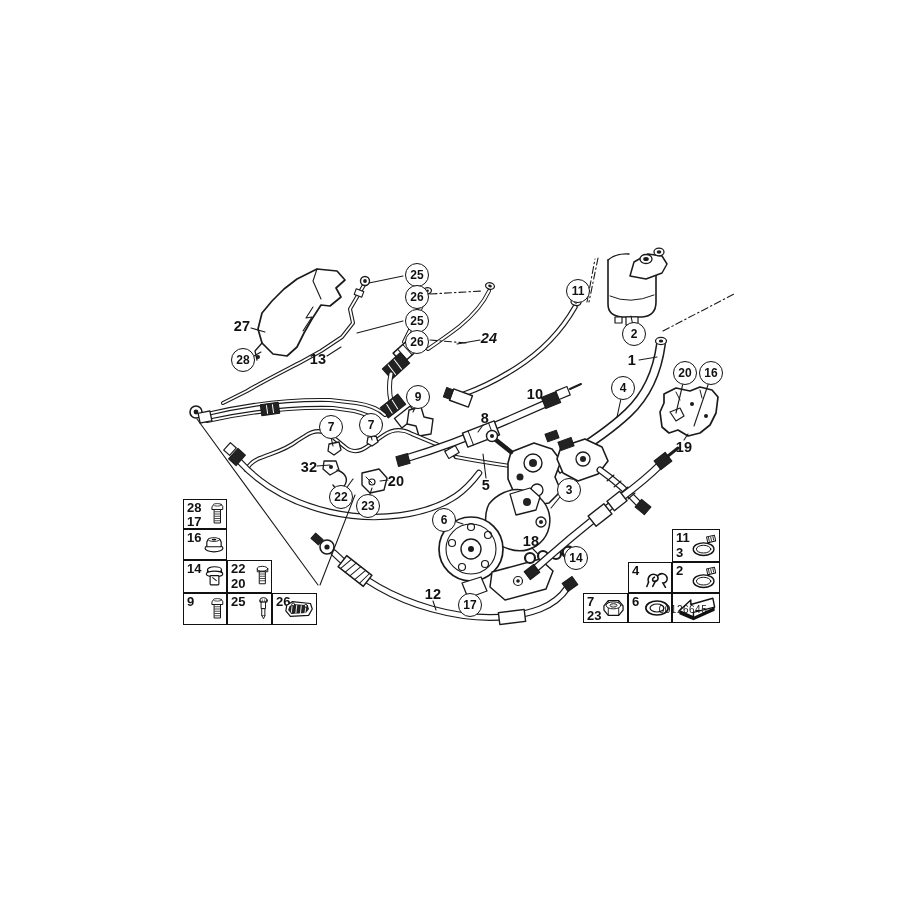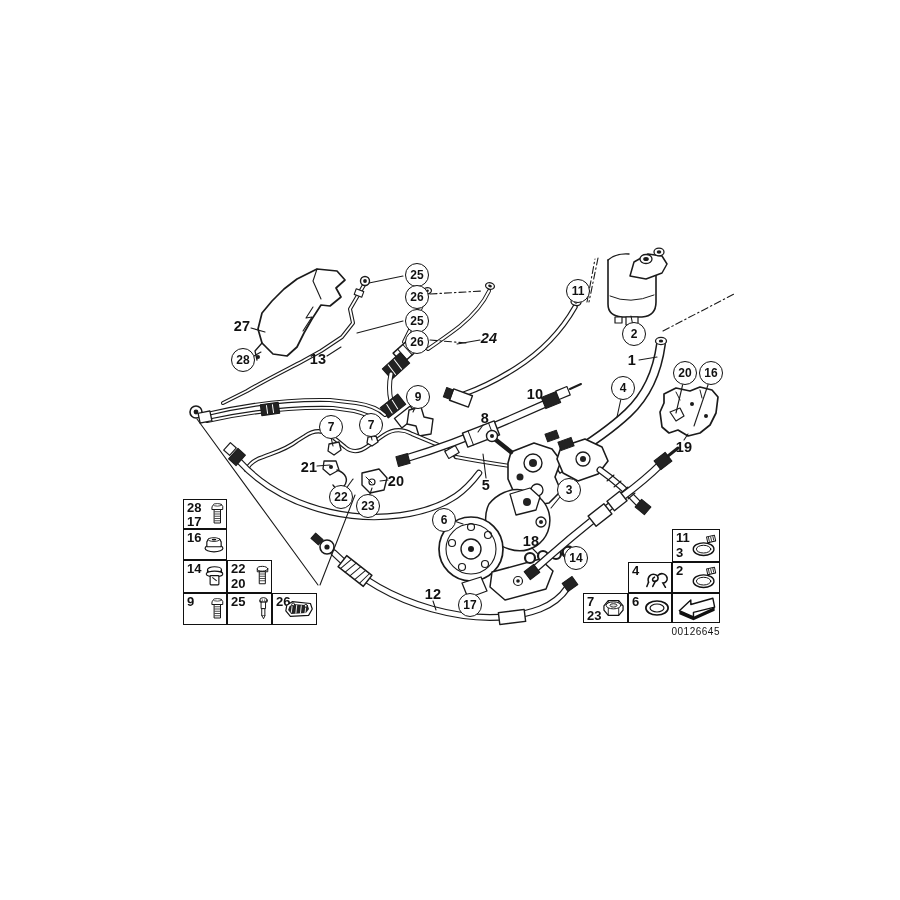--- a/index.html
+++ b/index.html
@@ -10,21 +10,21 @@
            border-radius:50%;background:#fff;font-weight:bold;font-size:12px;line-height:1;
            display:flex;align-items:center;justify-content:center;z-index:5;cursor:pointer}
   .plabel{position:absolute;transform:translate(-50%,-50%);font-weight:bold;font-size:14.5px;
           letter-spacing:.3px;z-index:5;cursor:pointer}
   .lcell{position:absolute;border:1.7px solid #111;background:#fff;box-sizing:border-box;z-index:6}
   .lcell .nums{position:absolute;left:3px;top:1px;bottom:1px;display:flex;flex-direction:column;
                justify-content:space-between;font-weight:bold;font-size:13px;line-height:1.05}
   .lcell .nums.single{justify-content:flex-start}
   .lcell .ic{position:absolute;right:1px;top:50%;transform:translateY(-50%);
              display:flex;align-items:center;justify-content:center}
-  #diagram-id{position:absolute;left:646px;top:626px;width:74px;text-align:right;
+  #diagram-id{position:absolute;left:646px;top:604px;width:74px;text-align:center;
               font-size:10px;letter-spacing:.5px;z-index:6}
 </style>
 </head>
 <body>
 
 <div id="stage">
 
   <svg id="art" width="900" height="900" viewBox="0 0 900 900">
     <defs></defs>
     <g stroke="#1b1b1b" fill="none" stroke-linecap="round" stroke-linejoin="round">
@@ -357,21 +357,21 @@
       <div class="balloon" style="left: 443px; top: 519px;">6</div>
       <div class="balloon" style="left: 575px; top: 557px;">14</div>
       <div class="balloon" style="left: 469px; top: 604px;">17</div>
       <div class="plabel" style="left: 242px; top: 326px;">27</div>
       <div class="plabel" style="left: 318px; top: 359px;">13</div>
       <div class="plabel" style="left: 489px; top: 338px; font-style: italic;">24</div>
       <div class="plabel" style="left: 491px; top: 394px; margin-left: 44px;">10</div>
       <div class="plabel" style="left: 485px; top: 418px;">8</div>
       <div class="plabel" style="left: 632px; top: 360px;">1</div>
       <div class="plabel" style="left: 684px; top: 447px;">19</div>
-      <div class="plabel" style="left: 309px; top: 467px;">21</div>
+      <div class="plabel" style="left: 309px; top: 467px;">32</div>
       <div class="plabel" style="left: 396px; top: 481px;">20</div>
       <div class="plabel" style="left: 486px; top: 485px;">5</div>
       <div class="plabel" style="left: 531px; top: 541px;">18</div>
       <div class="plabel" style="left: 433px; top: 594px; text-align: center;">12</div>
       <div class="lcell" style="left: 183px; top: 499px; width: 44px; height: 30px;">
         <div class="nums">
           <span>28</span>
           <span>17</span>
         </div>
         <div class="ic">

